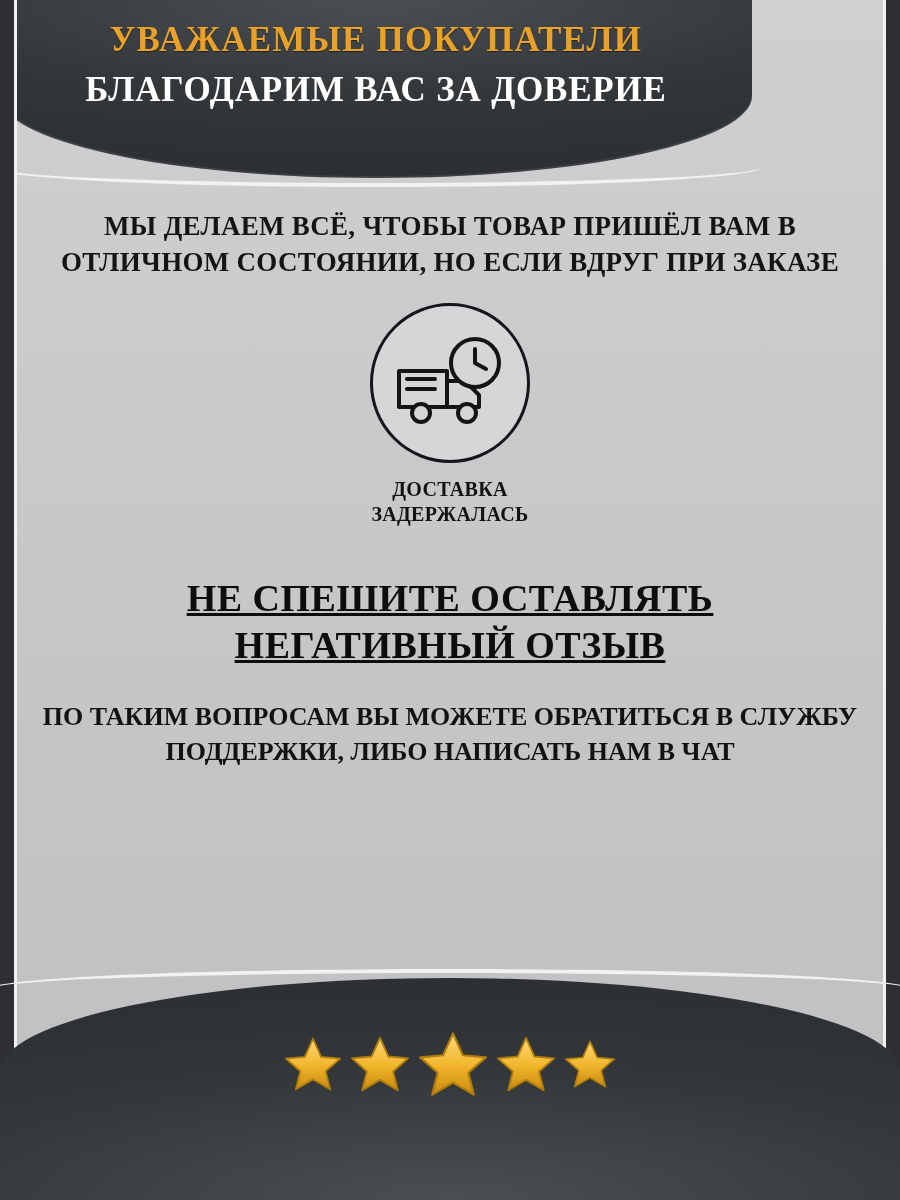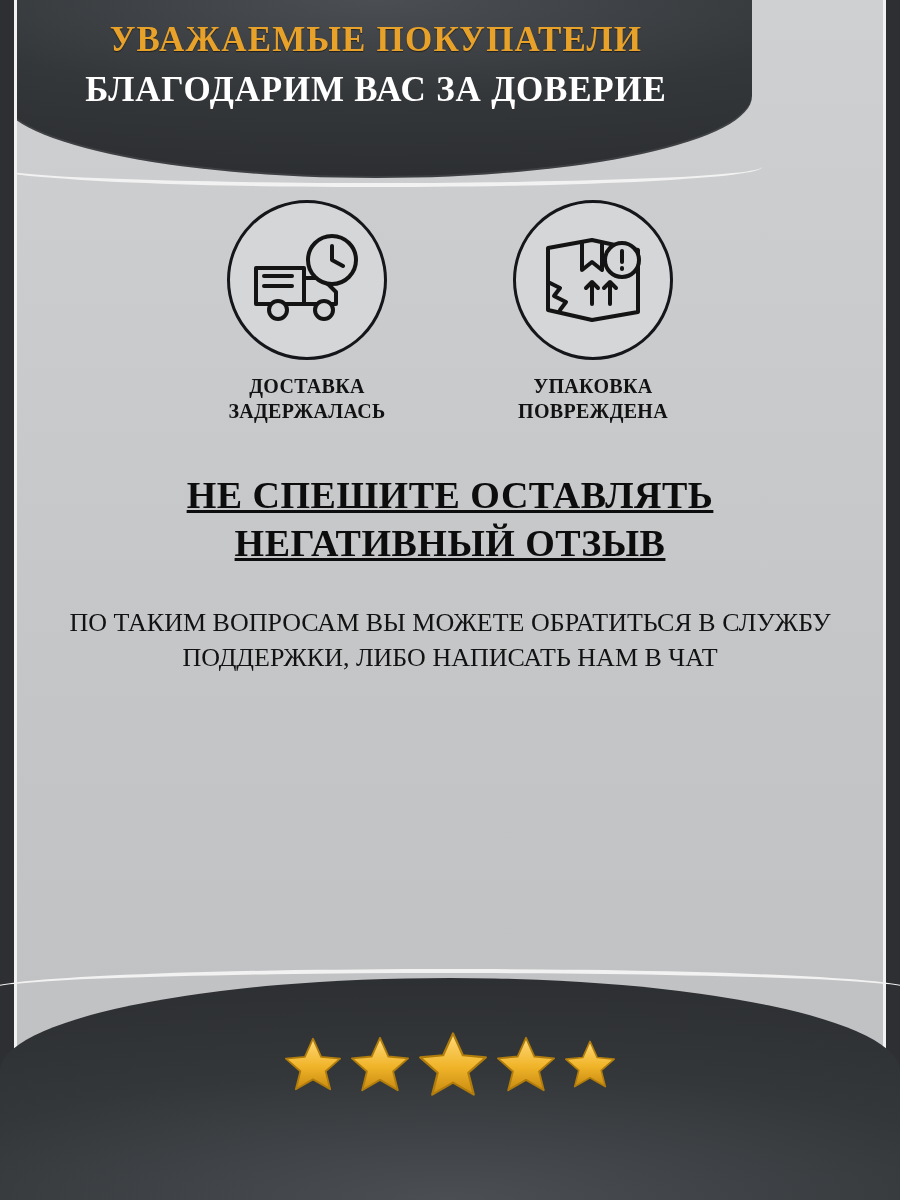--- a/index.html
+++ b/index.html
@@ -155,23 +155,23 @@
     font-weight: bold;
     color: #0d0d0d;
     text-transform: uppercase;
     line-height: 1.25;
     letter-spacing: 0.5px;
     padding: 0 30px;
     text-decoration: underline;
   }
 
   .support-text {
-    margin-top: 38px;
+    margin-top: 29px;
     font-size: 26px;
-    font-weight: normal;
+    font-weight: bold;
     color: #121212;
     text-transform: uppercase;
     line-height: 1.35;
     padding: 0 22px;
   }
 
   
   .bottom-band {
     position: absolute;
     left: 0;
@@ -240,20 +240,21 @@
     </div>
   </div>
 
   <div class="rail left"></div>
   <div class="rail right"></div>
   <div class="rail-line left"></div>
   <div class="rail-line right"></div>
 
   <div class="middle">
 
+    <div class="intro">МЫ ДЕЛАЕМ ВСЁ, ЧТОБЫ ТОВАР ПРИШЁЛ ВАМ В ОТЛИЧНОМ СОСТОЯНИИ, НО ЕСЛИ ВДРУГ ПРИ ЗАКАЗЕ</div>
 
     <div class="icon-row">
 
       <div class="icon-item">
         <div class="circle">
           <svg width="118" height="100" viewBox="0 0 118 100" fill="none" aria-hidden="true">
             <g stroke="#141414" stroke-width="4" stroke-linecap="round" stroke-linejoin="round" fill="none">
 
               <path d="M8 38 H56 V74 H8 Z"></path>
               <path d="M56 48 H74 L88 62 V74 H56 Z"></path>
@@ -267,42 +268,20 @@
 
               <circle cx="84" cy="30" r="24" fill="#d5d6d8"></circle>
               <path d="M84 16 V30 L95 36"></path>
             </g>
           </svg>
         </div>
         <div class="icon-caption">ДОСТАВКА ЗАДЕРЖАЛАСЬ</div>
       </div>
 
 
-      <div class="icon-item">
-        <div class="circle">
-          <svg width="118" height="108" viewBox="0 0 118 108" fill="none" aria-hidden="true">
-            <g stroke="#141414" stroke-width="4" stroke-linecap="round" stroke-linejoin="round" fill="none">
-
-              <path d="M14 22 L58 14 L104 24 L104 86 L58 94 L14 84 Z"></path>
-
-              <path d="M48 16 L48 44 L58 36 L68 44 L68 18"></path>
-
-              <path d="M14 56 L26 62 L20 70 L32 76 L26 84"></path>
-
-              <circle cx="88" cy="34" r="17" fill="#d5d6d8"></circle>
-              <path d="M88 25 V36"></path>
-              <path d="M88 42 V43"></path>
-
-              <path d="M58 78 V56 M52 62 L58 56 L64 62"></path>
-              <path d="M76 78 V56 M70 62 L76 56 L82 62"></path>
-            </g>
-          </svg>
-        </div>
-        <div class="icon-caption">УПАКОВКА ПОВРЕЖДЕНА</div>
-      </div>
 
     </div>
 
     <div class="big-title">НЕ СПЕШИТЕ ОСТАВЛЯТЬ НЕГАТИВНЫЙ ОТЗЫВ</div>
 
     <div class="support-text">ПО ТАКИМ ВОПРОСАМ ВЫ МОЖЕТЕ ОБРАТИТЬСЯ В СЛУЖБУ ПОДДЕРЖКИ, ЛИБО НАПИСАТЬ НАМ В ЧАТ</div>
   </div>
 
   <div class="bottom-band">
     <div class="bottom-inner">

